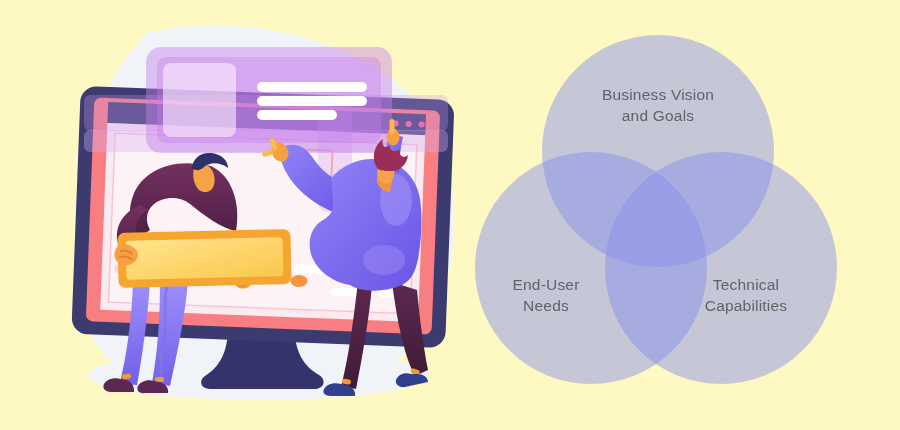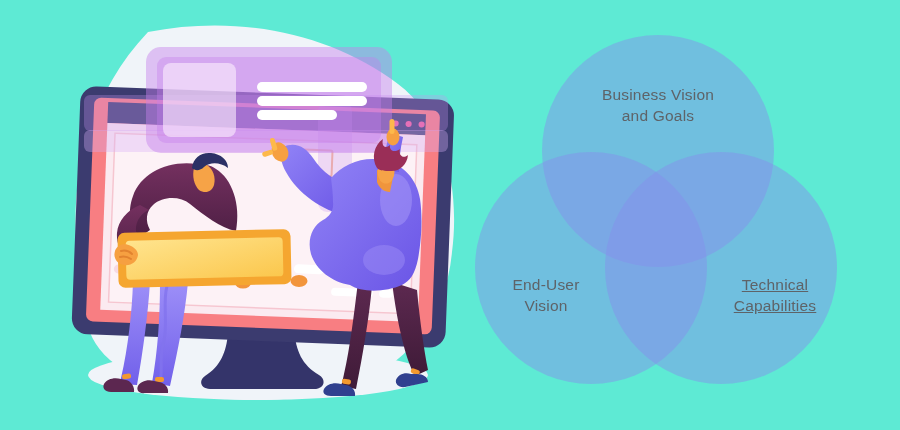--- a/index.html
+++ b/index.html
@@ -1,17 +1,17 @@
 <!DOCTYPE html>
 <html><head>
 <meta charset="utf-8">
 <style>
   html,body{margin:0;padding:0;background:#fff;}
   #stage{
-    position:relative;width:900px;height:430px;background:#5eead4;overflow:hidden;
+    position:relative;width:900px;height:430px;background:#fef9c3;overflow:hidden;
     font-family:"Liberation Sans", sans-serif;
   }
   
   .venn-circle{
     position:absolute;width:232px;height:232px;border-radius:50%;
     background:rgba(134,143,236,0.47);
   }
   .venn-label{
     position:absolute;text-align:center;white-space:pre-line;
     color:#5e6368;font-size:15.5px;line-height:1.35;letter-spacing:.2px;
@@ -181,18 +181,18 @@
   </svg>
 
   <div style="position:absolute;left:0;top:0;width:900px;height:430px;">
     <div class="venn-circle" style="left:542px;top:35px;"></div>
     <div class="venn-circle" style="left:475px;top:152px;"></div>
     <div class="venn-circle" style="left:605px;top:152px;"></div>
 
     <div class="venn-label" style="left:558px;top:85px;width:200px;">Business Vision
 and Goals</div>
     <div class="venn-label" style="left:466px;top:275px;width:160px;">End-User
-Vision</div>
-    <div class="venn-label" style="left:695px;top:275px;width:160px;text-decoration:underline;">Technical
+Needs</div>
+    <div class="venn-label" style="left:666px;top:275px;width:160px;">Technical
 Capabilities</div>
   </div>
 
 </div>
 
 </body></html>

